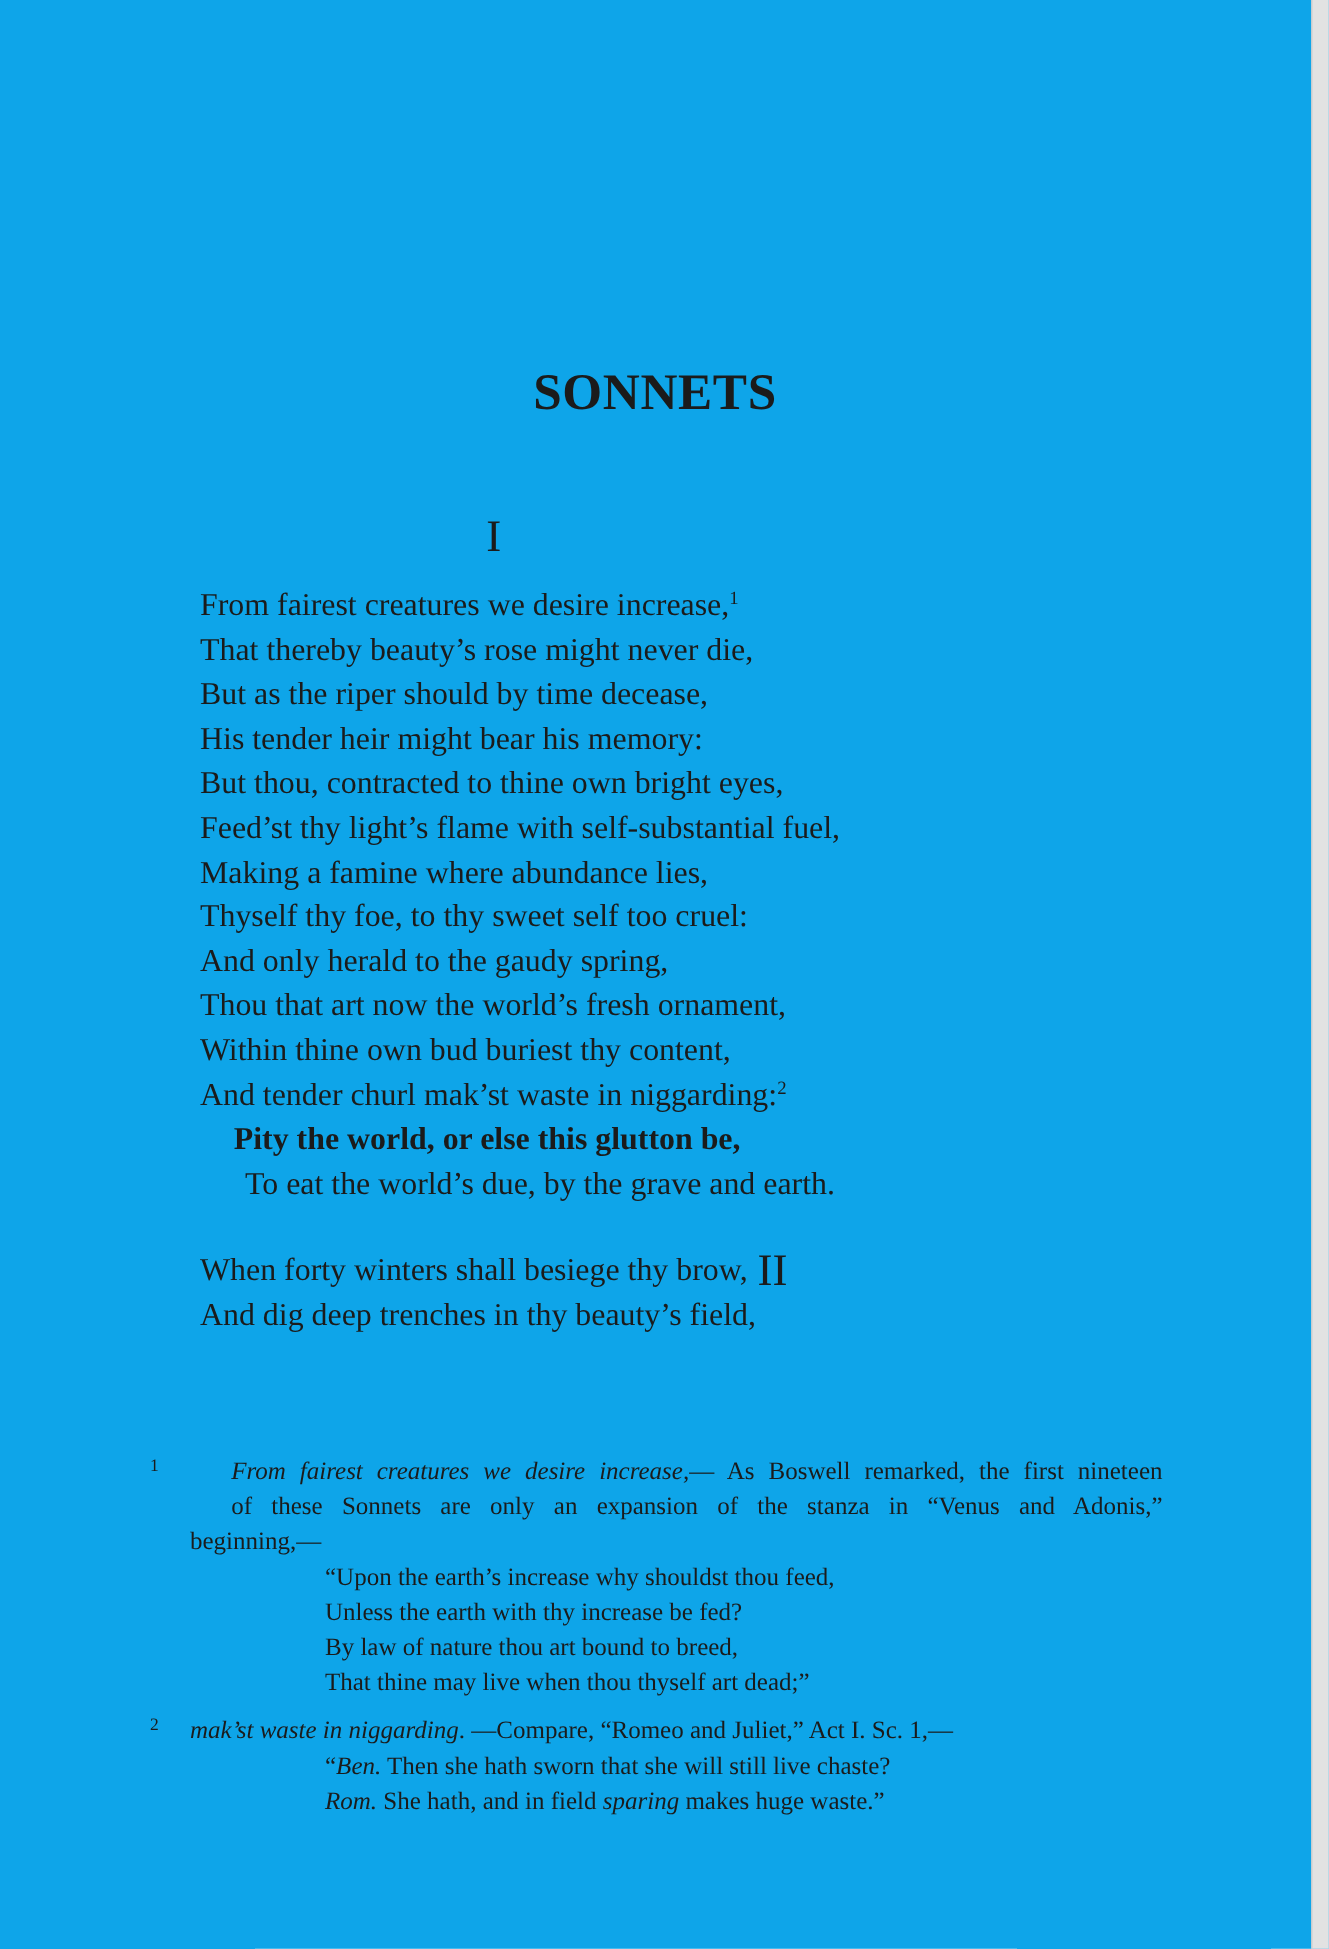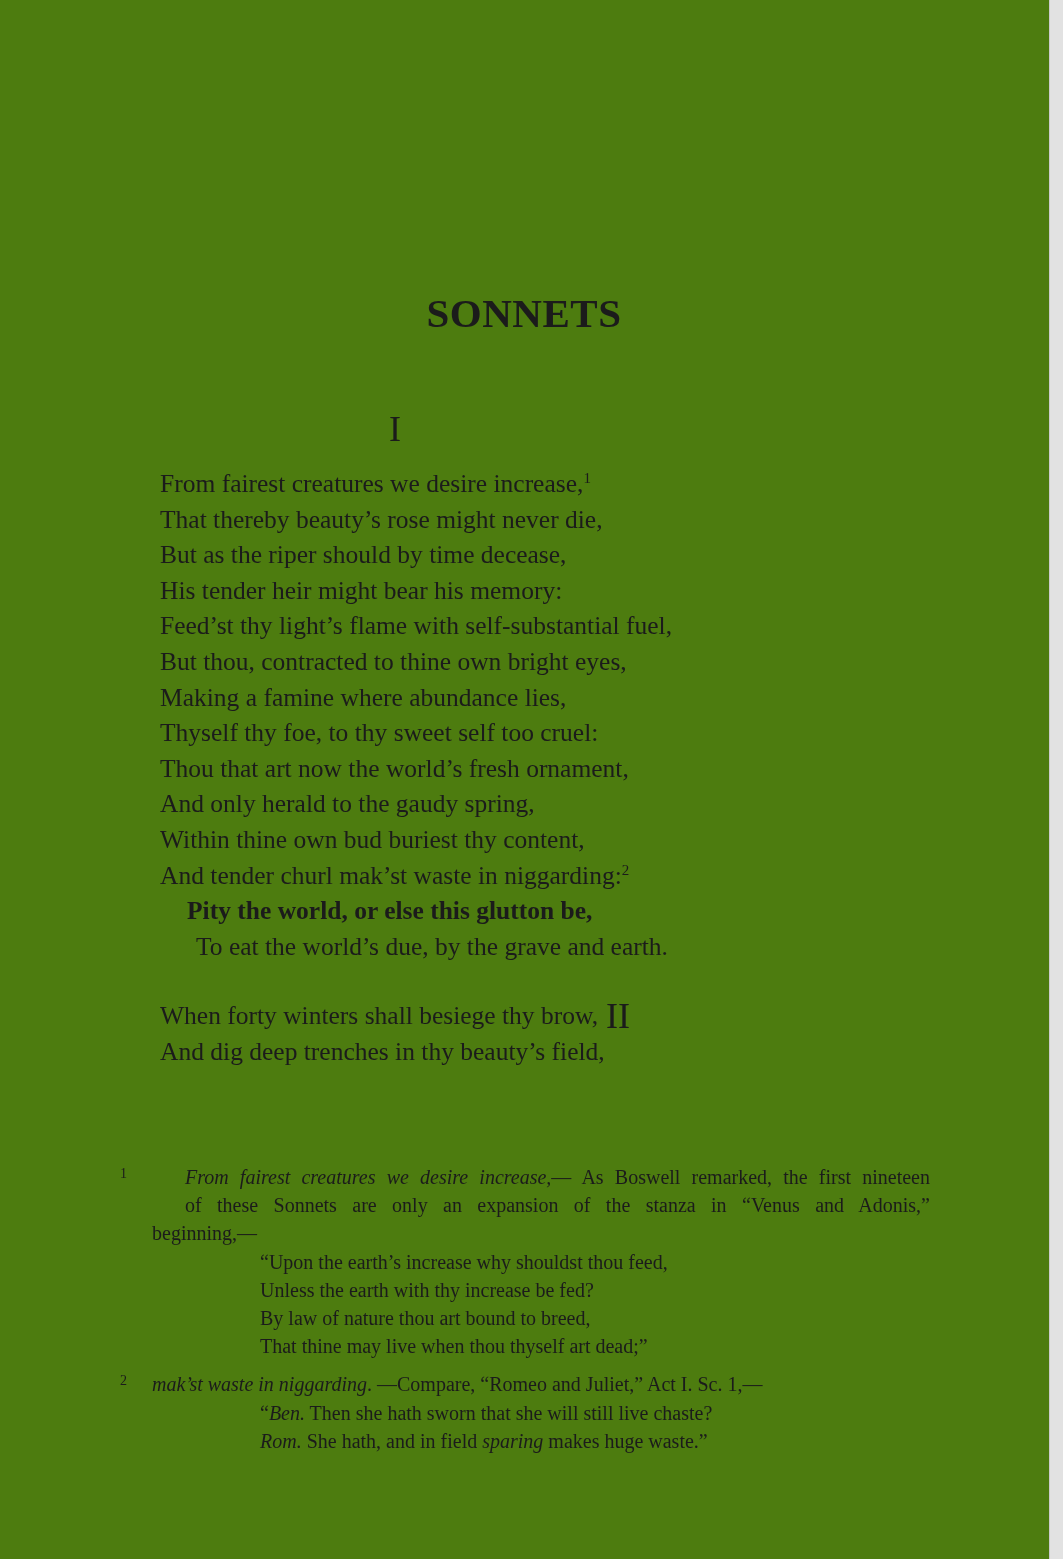--- a/index.html
+++ b/index.html
@@ -11,21 +11,21 @@
     width: 1063px;
     height: 1559px;
     position: relative;
     overflow: hidden;
     font-family: "Liberation Serif", serif;
     color: #1b1b1b;
   }
   .page {
     position: absolute;
     inset: 0;
-    background: #4d7c0f;
+    background: #0ea5e9;
   }
   .scrollbar-track {
     position: absolute;
     top: 0;
     right: 0;
     width: 13px;
     height: 100%;
     background: #e2e2e2;
     border-left: 1px solid #cbcbcb;
   }
@@ -101,26 +101,26 @@
 
   <h1 class="doc-title">SONNETS</h1>
 
   <div class="numeral" id="numeral-1">I</div>
 
   <div class="poem" id="poem-1">
     <div class="poem-line"><span>From fairest creatures we desire increase,</span><sup class="ref">1</sup></div>
     <div class="poem-line">That thereby beauty’s rose might never die,</div>
     <div class="poem-line">But as the riper should by time decease,</div>
     <div class="poem-line">His tender heir might bear his memory:</div>
+    <div class="poem-line">But thou, contracted to thine own bright eyes,</div>
     <div class="poem-line">Feed’st thy light’s flame with self-substantial fuel,</div>
-    <div class="poem-line">But thou, contracted to thine own bright eyes,</div>
     <div class="poem-line">Making a famine where abundance lies,</div>
     <div class="poem-line">Thyself thy foe, to thy sweet self too cruel:</div>
+    <div class="poem-line">And only herald to the gaudy spring,</div>
     <div class="poem-line">Thou that art now the world’s fresh ornament,</div>
-    <div class="poem-line">And only herald to the gaudy spring,</div>
     <div class="poem-line">Within thine own bud buriest thy content,</div>
     <div class="poem-line"><span>And tender churl mak’st waste in niggarding:</span><sup class="ref">2</sup></div>
     <div class="poem-line indent-1">Pity the world, or else this glutton be,</div>
     <div class="poem-line indent-2">To eat the world’s due, by the grave and earth.</div>
   </div>
 
   <div class="numeral" id="numeral-2">II</div>
 
   <div class="poem" id="poem-2">
     <div class="poem-line">When forty winters shall besiege thy brow,</div>

